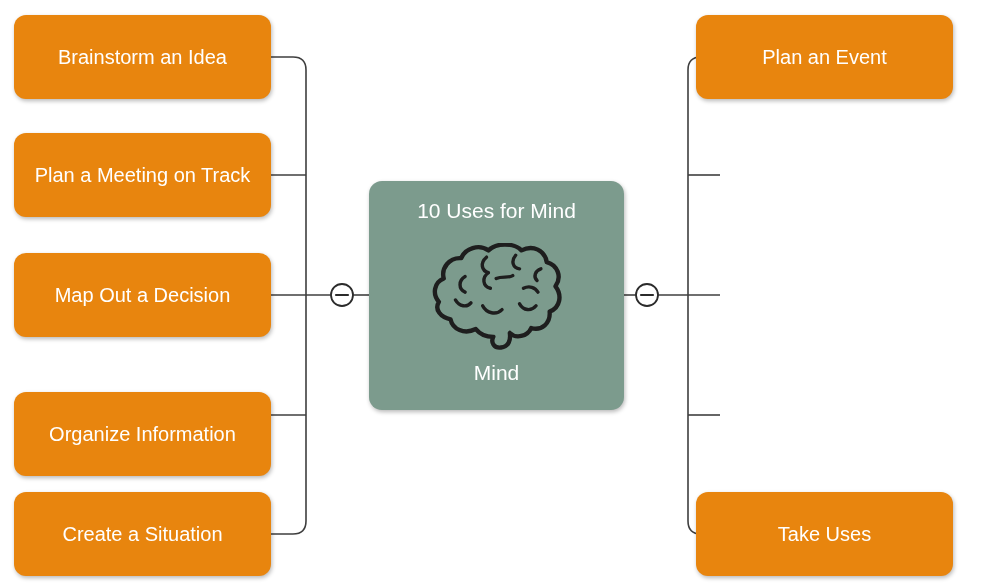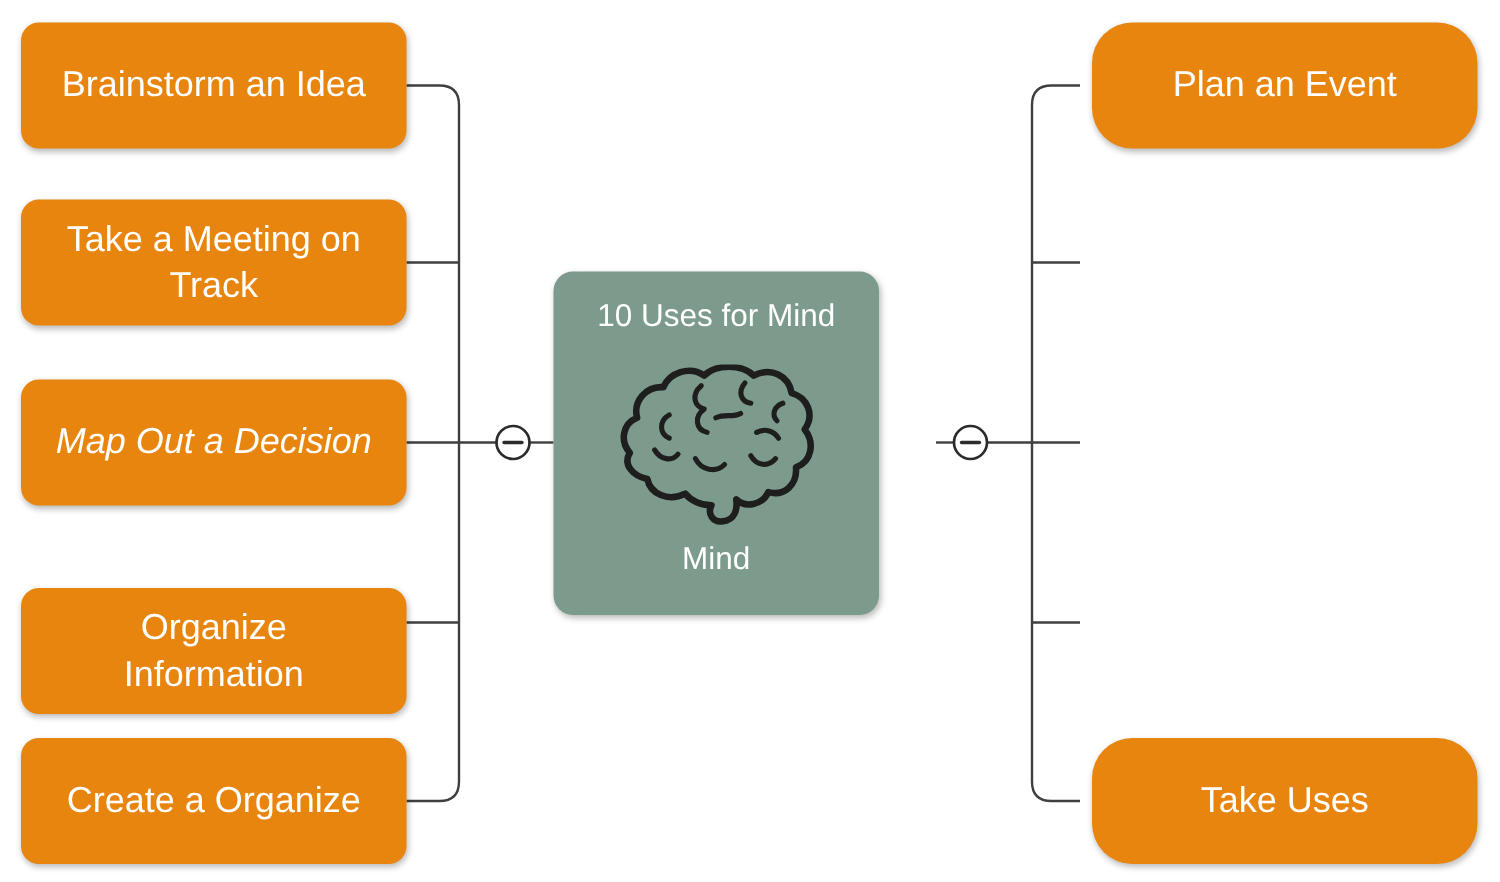--- a/index.html
+++ b/index.html
@@ -29,38 +29,38 @@
     width: 257px;
     height: 84px;
     background: #E8850E;
     border-radius: 12px;
     box-shadow: 1px 2px 4px rgba(0,0,0,0.28);
     display: flex;
     align-items: center;
     justify-content: center;
     text-align: center;
     color: #ffffff;
-    font-size: 24px;
+    font-size: 20px;
     line-height: 1.3;
     padding: 0 19px;
     box-sizing: border-box;
     cursor: pointer;
   }
   .left-col  { left: 14px; }
-  .right-col { left: 728px; border-radius: 27px; }
+  .right-col { left: 696px; }
   .row0 { top: 15px; }
   .row1 { top: 133px; }
-  .row2 { top: 253px; font-style: italic; }
+  .row2 { top: 253px; }
   .row3 { top: 373px; margin-top: 19px; }
   .row4 { top: 492px; }
   .center-node {
     position: absolute;
     left: 369px;
     top: 181px;
-    width: 217px;
+    width: 255px;
     height: 229px;
     background: #7C9B8D;
     border-radius: 13px;
     box-shadow: 1px 2px 4px rgba(0,0,0,0.28);
     color: #ffffff;
     cursor: pointer;
   }
   .center-title-line {
     position: absolute;
     left: 0;
@@ -108,30 +108,30 @@
     <g class="clickable">
       <circle cx="647" cy="295" r="11" fill="#FFFFFF" stroke="#2B2B2B" stroke-width="1.8"></circle>
       <path d="M641,295 L653,295" stroke="#2B2B2B" stroke-width="2.2" stroke-linecap="round"></path>
     </g>
   </svg>
 
   <div class="branch-node left-col row0">
     <span>Brainstorm an Idea</span>
   </div>
   <div class="branch-node left-col row1">
-    <span>Take a Meeting on Track</span>
+    <span>Plan a Meeting on Track</span>
   </div>
   <div class="branch-node left-col row2">
     <span>Map Out a Decision</span>
   </div>
   <div class="branch-node left-col row3">
     <span>Organize Information</span>
   </div>
   <div class="branch-node left-col row4">
-    <span>Create a Organize</span>
+    <span>Create a Situation</span>
   </div>
 
   <div class="branch-node right-col row0">
     <span>Plan an Event</span>
   </div>
   <div class="branch-node right-col row4">
     <span>Take Uses</span>
   </div>
 
   <div class="center-node">

